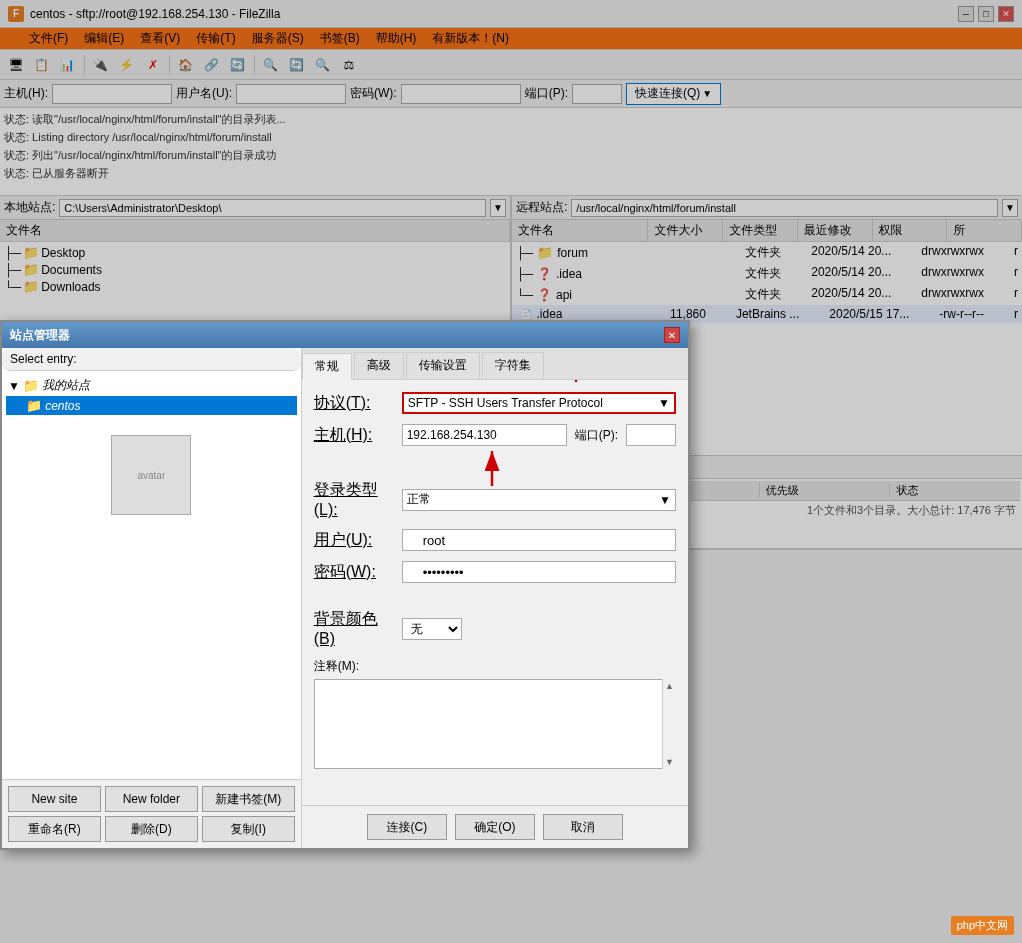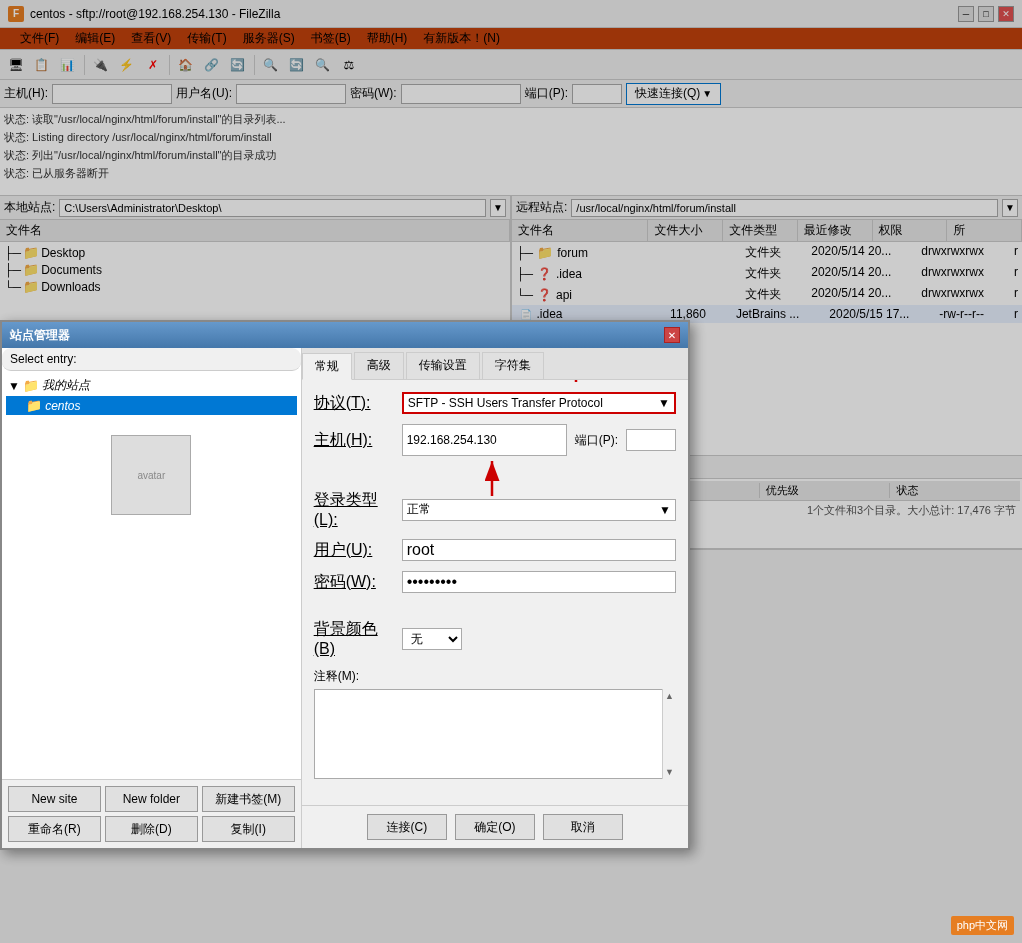--- a/index.html
+++ b/index.html
@@ -16,26 +16,26 @@
       height: 28px;
     }
     .title-bar-left { display: flex; align-items: center; gap: 6px; }
     .title-bar-icon { width: 16px; height: 16px; background: #e67e22; border-radius: 2px; display: flex; align-items: center; justify-content: center; color: white; font-size: 10px; font-weight: bold; }
     .title-bar-title { font-size: 12px; }
     .title-bar-controls { display: flex; gap: 4px; }
     .title-btn { width: 16px; height: 16px; border: 1px solid #999; background: #e0e0e0; cursor: pointer; display: flex; align-items: center; justify-content: center; font-size: 9px; }
 
     
     .menu-bar {
-      background: #c2410c;
+      background: #f97316;
       border-bottom: 1px solid #ccc;
       display: flex;
       align-items: flex-start;
       height: 22px;
-      padding: 0 12px;
+      padding: 0 21px;
     }
     .menu-item { padding: 2px 8px; font-size: 12px; cursor: pointer; }
 
     
     .toolbar {
       background: #f0f0f0;
       border-bottom: 1px solid #ccc;
       display: flex;
       align-items: center;
       height: 30px;
@@ -277,38 +277,38 @@
       width: 80px;
       font-size: 16px;
       text-align: left;
       flex-shrink: 0;
       text-decoration: underline;
     }
     .form-control-wide {
       flex: 1;
       height: 22px;
       border: 1px solid #aaa;
-      padding: 0 4px;
-      font-size: 16px;
+      padding: 0 20px;
+      font-size: 13px;
       background: white;
     }
     .form-select {
       flex: 1;
       height: 22px;
       border: 1px solid #aaa;
       background: white;
       font-size: 12px;
       cursor: pointer;
       padding: 0 4px;
       display: flex;
       align-items: center;
       justify-content: space-between;
     }
     .host-port-row { display: flex; align-items: center; gap: 8px; }
-    .host-input { flex: 1; height: 32px; border: 1px solid #aaa; padding: 0 4px; font-size: 12px; background: white; }
+    .host-input { flex: 1; height: 22px; border: 1px solid #aaa; padding: 0 4px; font-size: 12px; background: white; }
     .port-label { font-size: 12px; white-space: nowrap; }
     .port-input { width: 50px; height: 22px; border: 1px solid #aaa; padding: 0 4px; font-size: 12px; background: white; }
     .bgcolor-select { height: 22px; border: 1px solid #aaa; background: white; font-size: 12px; padding: 0 4px; width: 60px; }
     .comment-textarea {
       width: 100%;
       height: 90px;
       border: 1px solid #aaa;
       font-size: 12px;
       resize: none;
       background: white;

